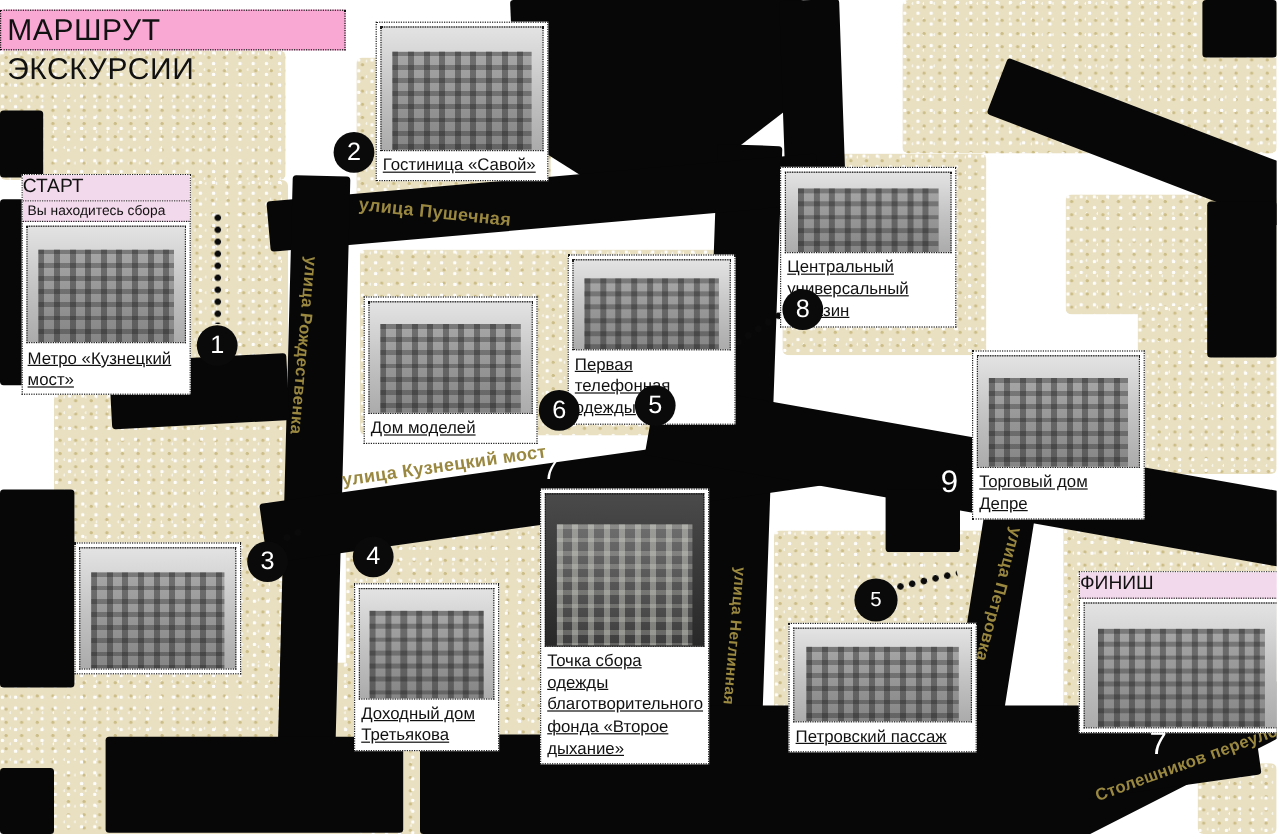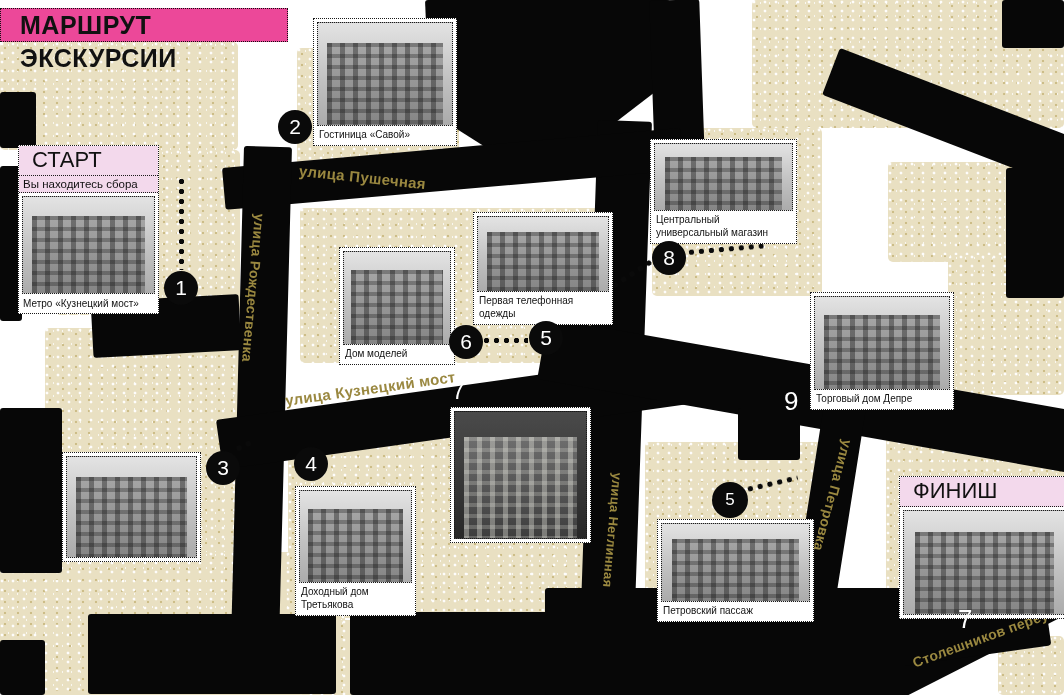--- a/index.html
+++ b/index.html
@@ -33,32 +33,32 @@
   .photo::after{content:"";position:absolute;left:7%;right:7%;top:20%;bottom:0;
          background:
            repeating-linear-gradient(90deg, rgba(20,20,20,.38) 0 5px, transparent 5px 13px),
            repeating-linear-gradient(180deg, rgba(20,20,20,.30) 0 4px, transparent 4px 11px),
            linear-gradient(180deg,#a6a6a6,#858585);}
   .photo.dark{background:linear-gradient(180deg,#4a4a4a,#282828);}
   .photo.dark::after{background:
            repeating-linear-gradient(90deg, rgba(240,240,230,.35) 0 5px, transparent 5px 13px),
            repeating-linear-gradient(180deg, rgba(240,240,230,.22) 0 4px, transparent 4px 11px),
            linear-gradient(180deg,#6e6e6e,#3d3d3d);}
-  .caption{font-size:10px;line-height:1.3;padding:2px 2px 1px;color:#111;}
+  .caption{font-size:14px;line-height:1.3;padding:2px 2px 1px;color:#111;text-decoration:underline;}
   .pinkbar{background:#f3d9ec;border-bottom:1px dotted #1a1a1a;}
-  .start-title{font-size:22px;padding:1px 13px 2px;}
+  .start-title{font-size:16px;padding:1px 0 2px;}
   .start-sub{font-size:11.5px;padding:2px 4px 2px;}
   
   .badge{position:absolute;width:34px;height:34px;background:#0a0a0a;border-radius:50%;
          color:#fff;font-size:21px;display:flex;align-items:center;justify-content:center;z-index:6;}
   .badge.sm{font-size:17px;width:36px;height:36px;}
   .numwhite{position:absolute;color:#fff;font-size:23px;z-index:6;}
-  .title-box{position:absolute;left:0;top:8px;width:288px;height:34px;background:#ec4899;
-         border:1px dotted #111;font-size:25px;line-height:33px;padding-left:19px;
-         letter-spacing:.5px;z-index:7;box-sizing:border-box;font-weight:bold;}
+  .title-box{position:absolute;left:0;top:8px;width:288px;height:34px;background:#f9a8d4;
+         border:1px dotted #111;font-size:25px;line-height:33px;padding-left:5px;
+         letter-spacing:.5px;z-index:7;box-sizing:border-box;}
 </style>
 </head>
 <body>
 
 <div class="map">
 
   <div class="bg" style="left:0;top:42px;width:238px;height:108px;"></div>
   <div class="bg" style="left:55px;top:150px;width:185px;height:165px;"></div>
   <div class="bg" style="left:297px;top:48px;width:162px;height:118px;"></div>
   <div class="bg" style="left:300px;top:208px;width:305px;height:155px;"></div>
@@ -124,21 +124,21 @@
     </div>
 
   <div class="card" style="left:313px;top:18px;width:144px;">
     <div class="photo" style="height:102px;"></div>
     <div class="caption">Гостиница «Савой»</div>
   </div>
   <div class="badge" style="left:278px;top:110px;">
       <span>2</span>
     </div>
 
-  <div class="card" style="left:303px;top:247px;width:116px;margin-left:36px;">
+  <div class="card" style="left:303px;top:247px;width:145px;">
     <div class="photo" style="height:92px;"></div>
     <div class="caption">Дом моделей</div>
   </div>
   <div class="badge" style="left:449px;top:325px;">
       <span>6</span>
     </div>
 
   <div class="card" style="left:473px;top:212px;width:140px;">
     <div class="photo" style="height:74px;"></div>
     <div class="caption">Первая телефонная одежды</div>
@@ -165,20 +165,21 @@
   <div class="card" style="left:295px;top:486px;width:121px;">
     <div class="photo" style="height:91px;"></div>
     <div class="caption">Доходный дом Третьякова</div>
   </div>
   <div class="badge" style="left:294px;top:447px;">
       <span>4</span>
     </div>
 
   <div class="card" style="left:450px;top:407px;width:141px;">
     <div class="photo dark" style="height:126px;"></div>
+    <div class="caption">Точка сбора одежды благотворительного фонда «Второе дыхание»</div>
   </div>
   <div class="numwhite" style="left:452px;top:378px;">7</div>
 
   <div class="card" style="left:810px;top:292px;width:144px;">
     <div class="photo" style="height:92px;"></div>
     <div class="caption">Торговый дом Депре</div>
   </div>
   <div class="numwhite" style="left:784px;top:386px;font-size:26px;">9</div>
 
   <div class="card" style="left:657px;top:519px;width:157px;">

